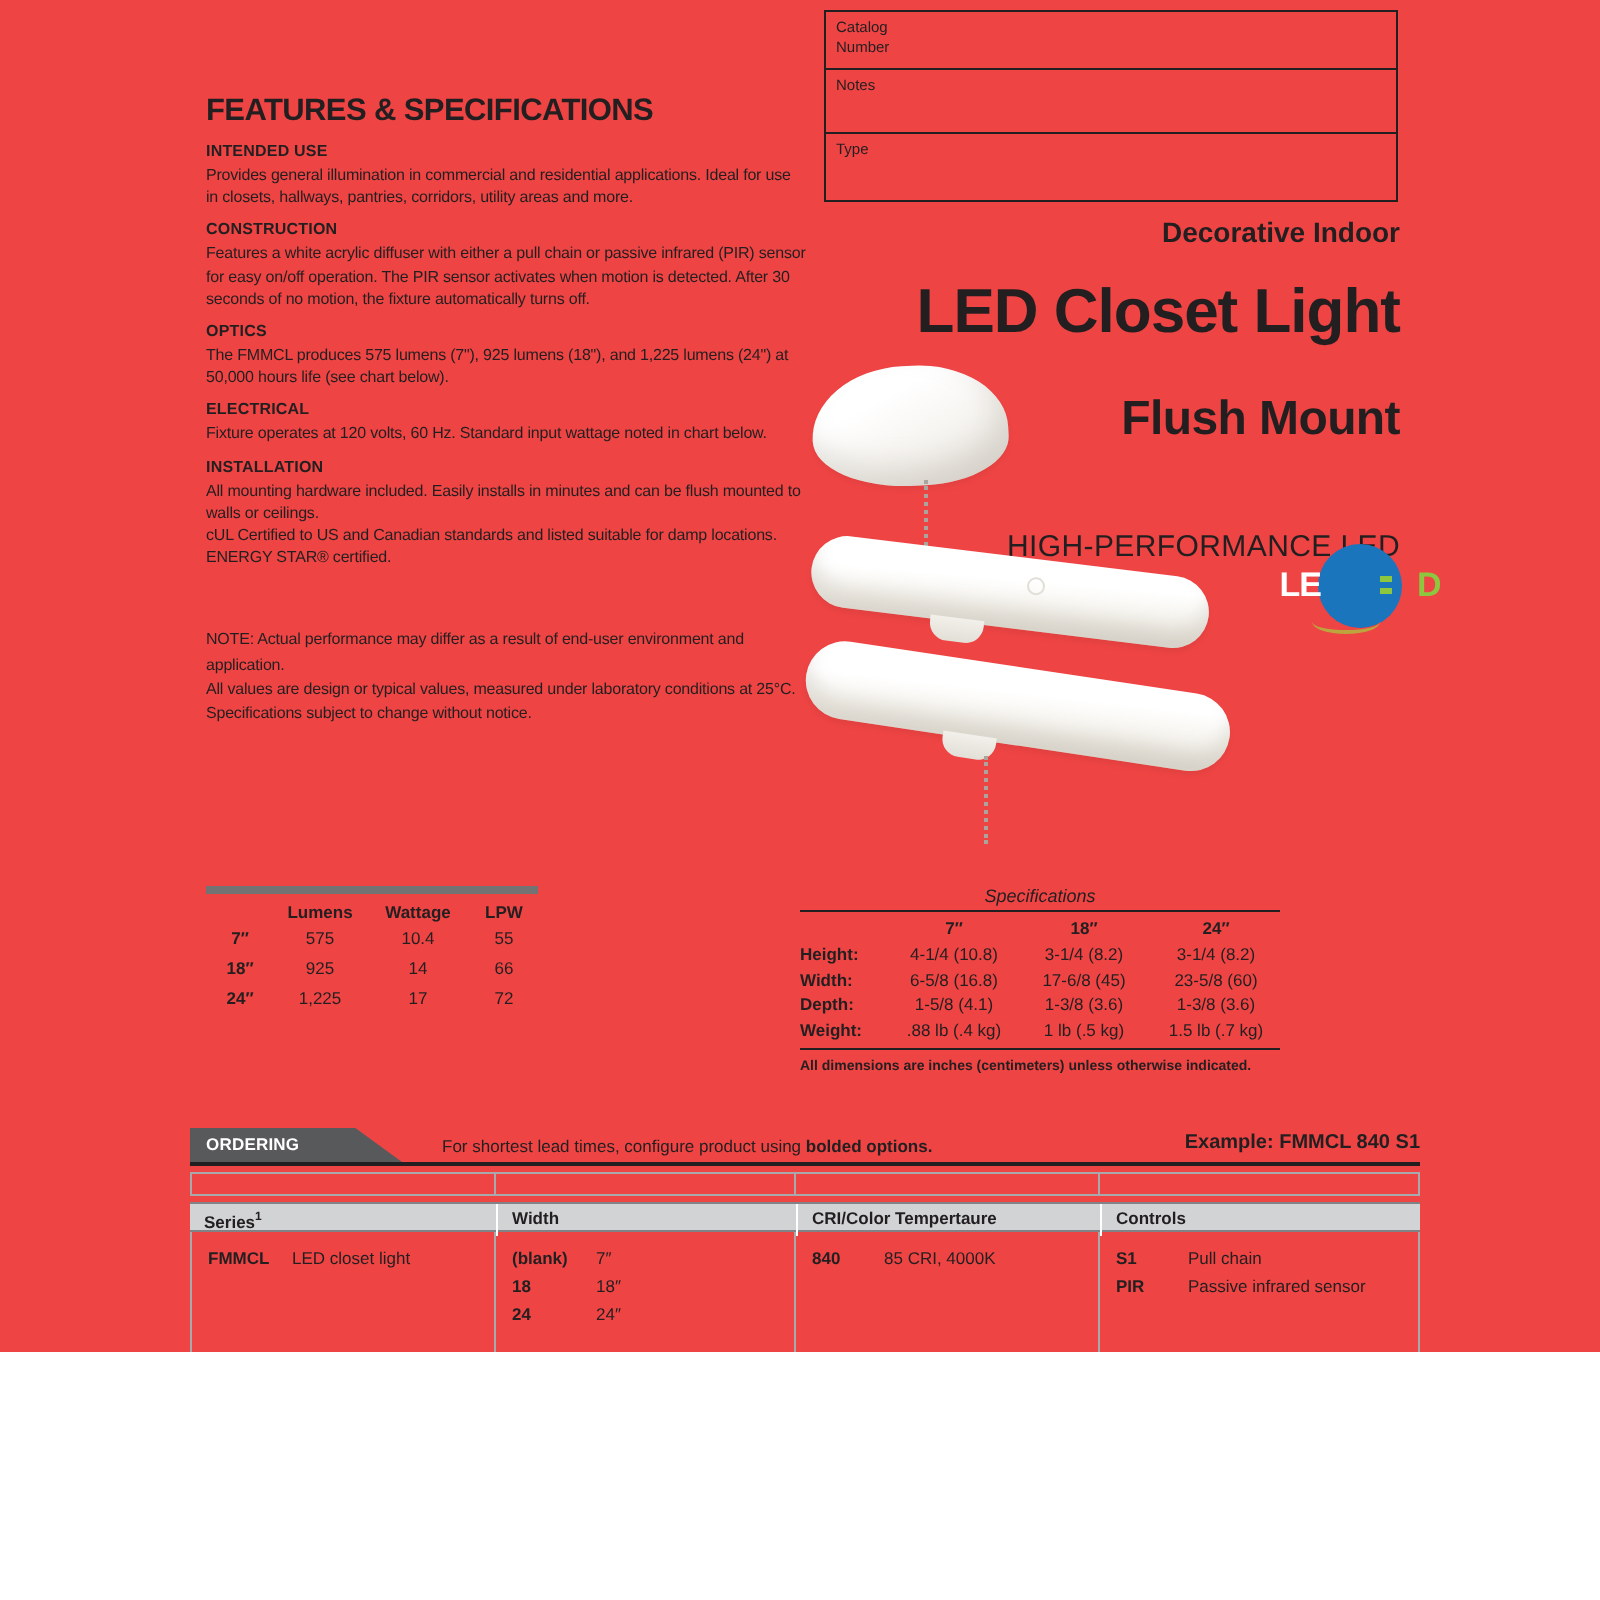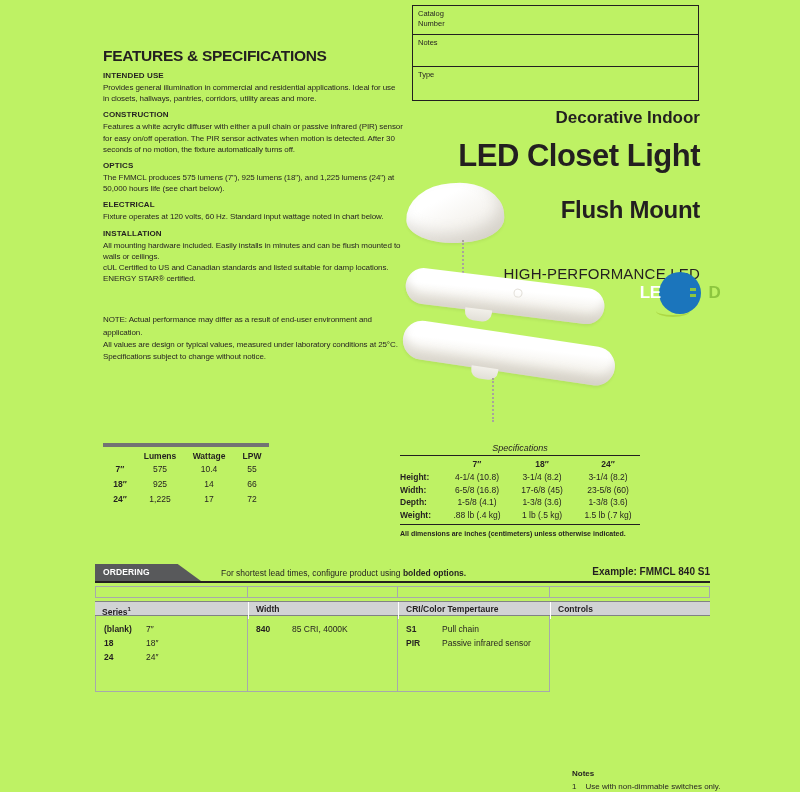--- a/index.html
+++ b/index.html
@@ -1,29 +1,29 @@
 <!DOCTYPE html>
 <html><head>
 <meta charset="utf-8">
 <style>
   * { margin:0; padding:0; box-sizing:border-box; }
   html,body { background:#fff; }
   body { font-family:"Liberation Sans", sans-serif; color:#231f20; }
-  .page { position:relative; width:800px; height:792px; background:#bef264; overflow:hidden; margin:0 auto; }
+  .page { position:relative; width:800px; height:676px; background:#ef4444; overflow:hidden; margin:0 auto; }
 
   
   .form-box { position:absolute; left:412px; top:5px; width:287px; height:96px; border:1.5px solid #231f20; }
   .form-row { position:relative; }
   .form-row + .form-row { border-top:1.5px solid #231f20; }
   .form-row.r1 { height:28px; }
   .form-row.r2 { height:32px; }
   .form-row.r3 { height:33px; }
   .form-label { position:absolute; left:5px; top:3px; font-size:7.5px; line-height:1.3; white-space:pre-line; }
 
-  .category { position:absolute; right:100px; top:108px; font-size:17px; font-weight:bold; }
+  .category { position:absolute; right:100px; top:108px; font-size:14px; font-weight:bold; }
   .title    { position:absolute; right:100px; top:138px; font-size:31px; font-weight:bold; letter-spacing:-0.5px; }
   .subtitle { position:absolute; right:100px; top:196px; font-size:24px; font-weight:bold; letter-spacing:-0.3px; }
   .tagline  { position:absolute; right:100px; top:265px; font-size:15px; font-weight:normal; letter-spacing:0.2px; }
 
   .led-badge { position:absolute; left:659px; top:272px; width:42px; height:42px; border-radius:50%;
                background:#1b75bc; display:flex; align-items:center; justify-content:center;
                font-weight:bold; font-size:17px; letter-spacing:-0.5px;gap:48px; }
   .led-le { color:#ffffff; } .led-d { color:#8dc63f; }
   .led-prong { position:absolute; right:5px; width:6px; height:2.5px; background:#8dc63f; }
   .led-prong.p1 { top:16px; } .led-prong.p2 { top:22px; }
@@ -261,20 +261,26 @@
     </div>
     <div class="ord-cols ord-header">
       <div class="cell"><span>Series</span><sup>1</sup></div>
       <div class="cell">Width</div>
       <div class="cell">CRI/Color Tempertaure</div>
       <div class="cell">Controls</div>
     </div>
     <div class="ord-cols ord-body">
       <div class="cell">
         <div class="opt-line">
+          <span class="opt-code">FMMCL</span>
+          <span class="opt-desc">LED closet light</span>
+        </div>
+      </div>
+      <div class="cell">
+        <div class="opt-line">
           <span class="opt-code">(blank)</span>
           <span class="opt-desc">7″</span>
         </div>
         <div class="opt-line">
           <span class="opt-code">18</span>
           <span class="opt-desc">18″</span>
         </div>
         <div class="opt-line">
           <span class="opt-code">24</span>
           <span class="opt-desc">24″</span>

